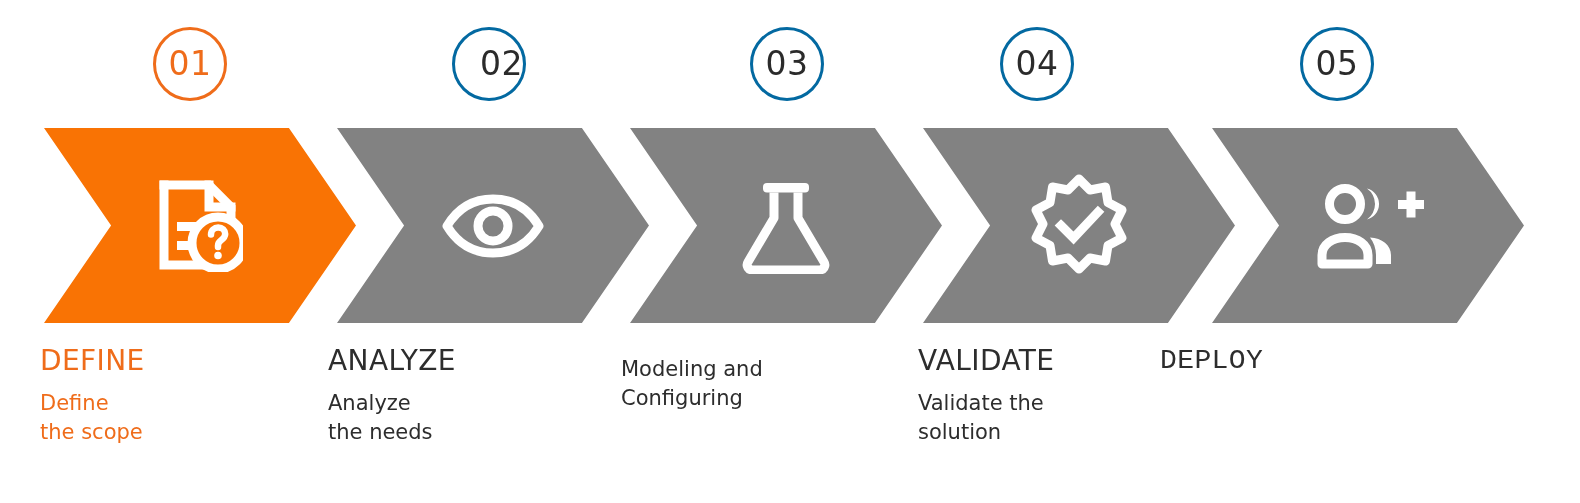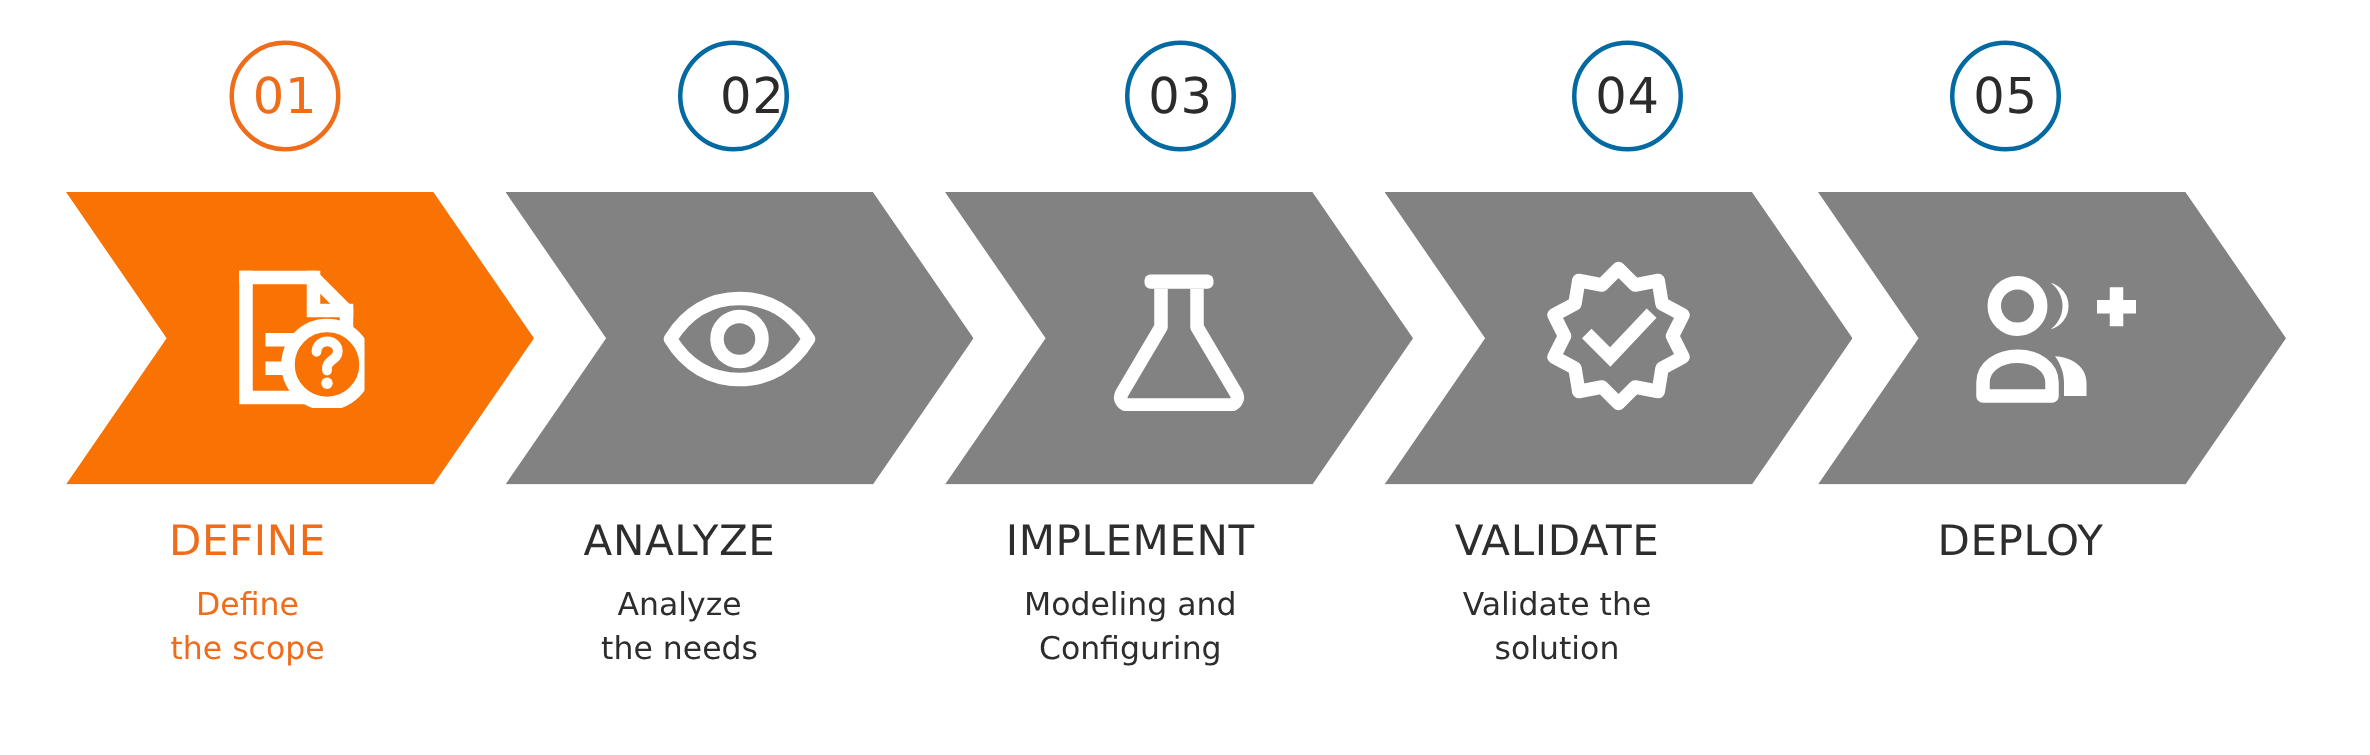--- a/index.html
+++ b/index.html
@@ -76,21 +76,20 @@
     align-items: center;
     justify-content: center;
   }
   .chevron svg {
     display: block;
   }
   
   .label-block {
     position: absolute;
     top: 344px;
-    text-align: center;
   }
   .label-title {
     font-size: 28px;
     line-height: 34px;
     color: #2d2d2d;
     letter-spacing: 0.4px;
     white-space: nowrap;
   }
   .label-desc {
     margin-top: 11px;
@@ -159,28 +158,27 @@
     </div>
     <div class="chevron" style="left:630px;">
       <div class="icon-wrap">
         <svg width="94" height="96" viewBox="0 0 94 96" fill="none" aria-hidden="true">
           <rect x="24" y="5" width="46" height="9.5" rx="4" fill="#ffffff"></rect>
           <path d="M35 14.5V40L9 84c-2.4 4 .5 8 4.6 8h66.8c4.1 0 7-4 4.6-8L59 40V14.5" stroke="#ffffff" stroke-width="9" stroke-linejoin="round" fill="none"></path>
         </svg>
       </div>
     </div>
     <div class="label-block" style="left:621px; width:265px;">
-      <div class="label-title">IMPLEMENT</div>
       <div class="label-desc">Modeling and
 Configuring</div>
     </div>
   </div>
 
   <div class="step" style="left:0px;">
-    <div class="num-circle" style="left:1048px;">
+    <div class="num-circle" style="left:1000px;">
       <span>04</span>
     </div>
     <div class="chevron" style="left:923px;">
       <div class="icon-wrap">
         <svg width="104" height="104" viewBox="0 0 104 104" fill="none" aria-hidden="true">
           <path d="M52 5 63 16 78.5 13 81 28.5 95 36 88 50 95 64 81 71.5 78.5 87 63 84 52 95 41 84 25.5 87 23 71.5 9 64 16 50 9 36 23 28.5 25.5 13 41 16Z" stroke="#ffffff" stroke-width="9" stroke-linejoin="round" fill="none"></path>
           <path d="M34 51.5 46.5 64 71 38" stroke="#ffffff" stroke-width="9" stroke-linecap="square" stroke-linejoin="miter" fill="none"></path>
         </svg>
       </div>
     </div>
@@ -200,18 +198,18 @@
         <svg width="116" height="92" viewBox="0 0 116 92" fill="none" aria-hidden="true">
           <circle cx="35" cy="24" r="15.5" stroke="#ffffff" stroke-width="9" fill="none"></circle>
           <path d="M12 84v-9c0-10.5 10.3-17.5 23-17.5s23 7 23 17.5v9Z" stroke="#ffffff" stroke-width="9" stroke-linejoin="round" fill="none"></path>
           <path d="M57 8.5a16 16 0 0 1 0 31 19 19 0 0 0 0-31Z" fill="#ffffff"></path>
           <path d="M60 57.5c12 .6 21 7.6 21 17.5v9H66v-9c0-6.6-2.4-12.6-6-17.5Z" fill="#ffffff"></path>
           <rect x="88" y="20" width="26" height="9" fill="#ffffff"></rect>
           <rect x="96.5" y="11.5" width="9" height="26" fill="#ffffff"></rect>
         </svg>
       </div>
     </div>
-    <div class="label-block" style="left:1192px; width:310px;">
+    <div class="label-block" style="left:1160px; width:310px;font-family:Liberation Mono, monospace;">
       <div class="label-title">DEPLOY</div>
     </div>
   </div>
 
 </div>
 
 </body></html>

